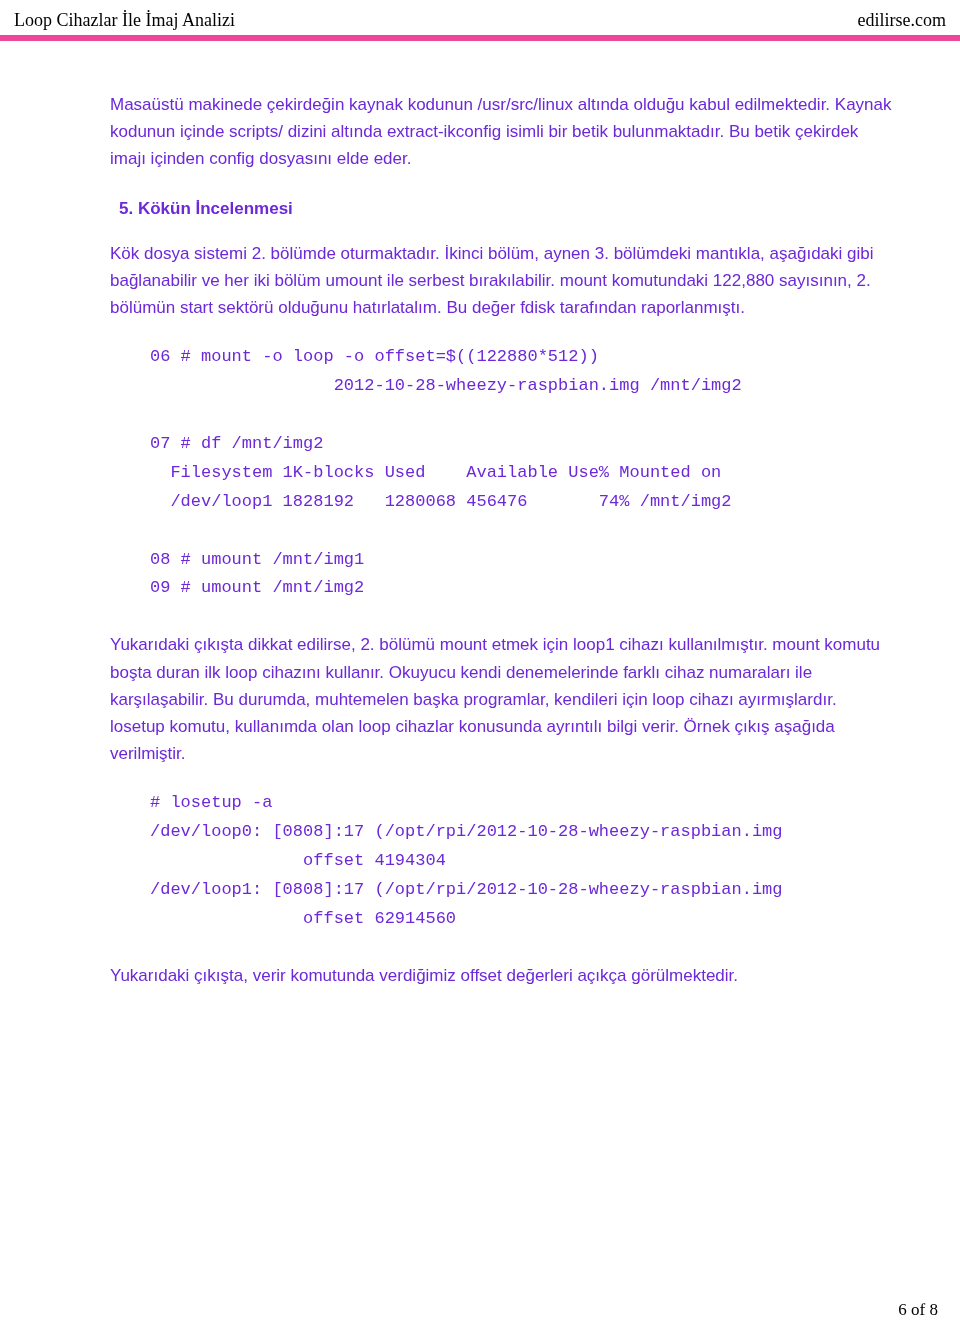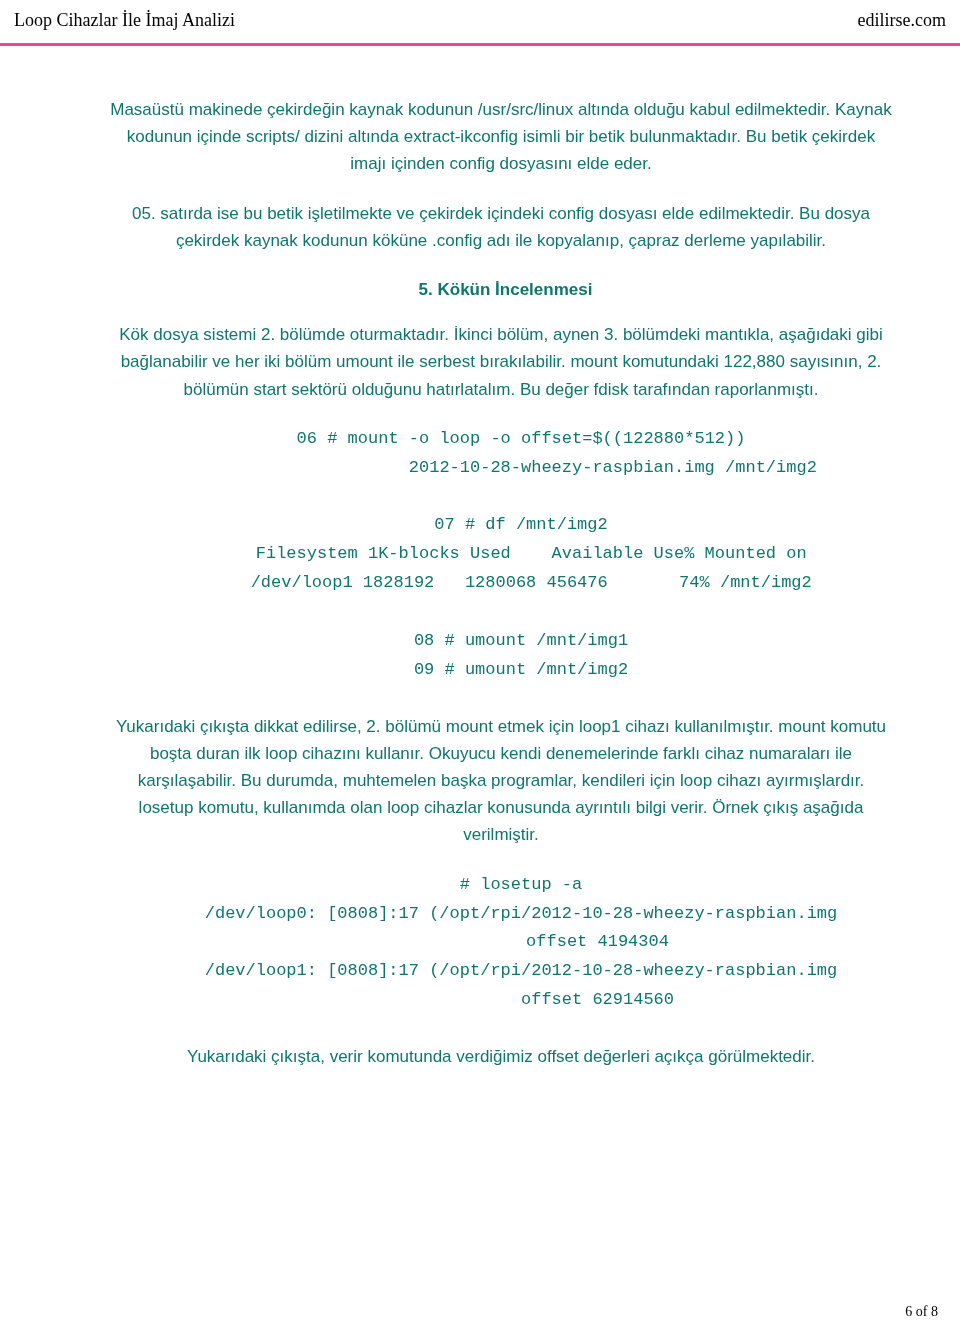--- a/index.html
+++ b/index.html
@@ -15,33 +15,32 @@
     min-height: 1338px;
     margin: 0 auto;
     background: #fff;
     position: relative;
     padding: 0;
   }
   .header-row {
     display: flex;
     justify-content: space-between;
     align-items: baseline;
-    padding: 10px 14px 12px 14px;
-    border-bottom: 3px solid #ec4899;
+    padding: 10px 14px 4px 14px;
+    border-bottom: 6px solid #ec4899;
     font-family: Georgia, "Times New Roman", serif;
     font-size: 18px;
   }
   .header-left { }
   .header-right { }
   .content {
     padding: 50px 68px 20px 110px;
     font-size: 17px;
     line-height: 1.6;
-    color: #0f766e;
-    text-align: center;
+    color: #6d28d9;
   }
   .para {
     margin: 0 0 22px 0;
   }
   .section-title {
     font-weight: 700;
     margin: 18px 0 18px 9px;
     font-size: 17px;
   }
   pre.codeblock {
@@ -50,39 +49,38 @@
     line-height: 1.7;
     white-space: pre;
     margin: 12px 0 28px 0;
     padding-left: 40px;
   }
   .footer-row {
     position: absolute;
     bottom: 18px;
     right: 22px;
     font-family: Georgia, "Times New Roman", serif;
-    font-size: 14px;
+    font-size: 17px;
   }
 </style>
 </head>
 <body>
 
 <div class="page">
 
   <div class="header-row">
     <div class="header-left">Loop Cihazlar İle İmaj Analizi</div>
     <div class="header-right">edilirse.com</div>
   </div>
 
   <div class="content">
 
     <p class="para">Masaüstü makinede çekirdeğin kaynak kodunun /usr/src/linux altında olduğu kabul edilmektedir. Kaynak kodunun içinde scripts/ dizini altında extract-ikconfig isimli bir betik bulunmaktadır. Bu betik çekirdek imajı içinden config dosyasını elde eder.</p>
 
 
-    <p class="para">05. satırda ise bu betik işletilmekte ve çekirdek içindeki config dosyası elde edilmektedir. Bu dosya çekirdek kaynak kodunun köküne .config adı ile kopyalanıp, çapraz derleme yapılabilir.</p>
 
     <p class="section-title">5. Kökün İncelenmesi</p>
 
     <p class="para">Kök dosya sistemi 2. bölümde oturmaktadır. İkinci bölüm, aynen 3. bölümdeki mantıkla, aşağıdaki gibi bağlanabilir ve her iki bölüm umount ile serbest bırakılabilir. mount komutundaki 122,880 sayısının, 2. bölümün start sektörü olduğunu hatırlatalım. Bu değer fdisk tarafından raporlanmıştı.</p>
 
     <pre class="codeblock">06 # mount -o loop -o offset=$((122880*512))
                   2012-10-28-wheezy-raspbian.img /mnt/img2
 
 07 # df /mnt/img2
   Filesystem 1K-blocks Used    Available Use% Mounted on

